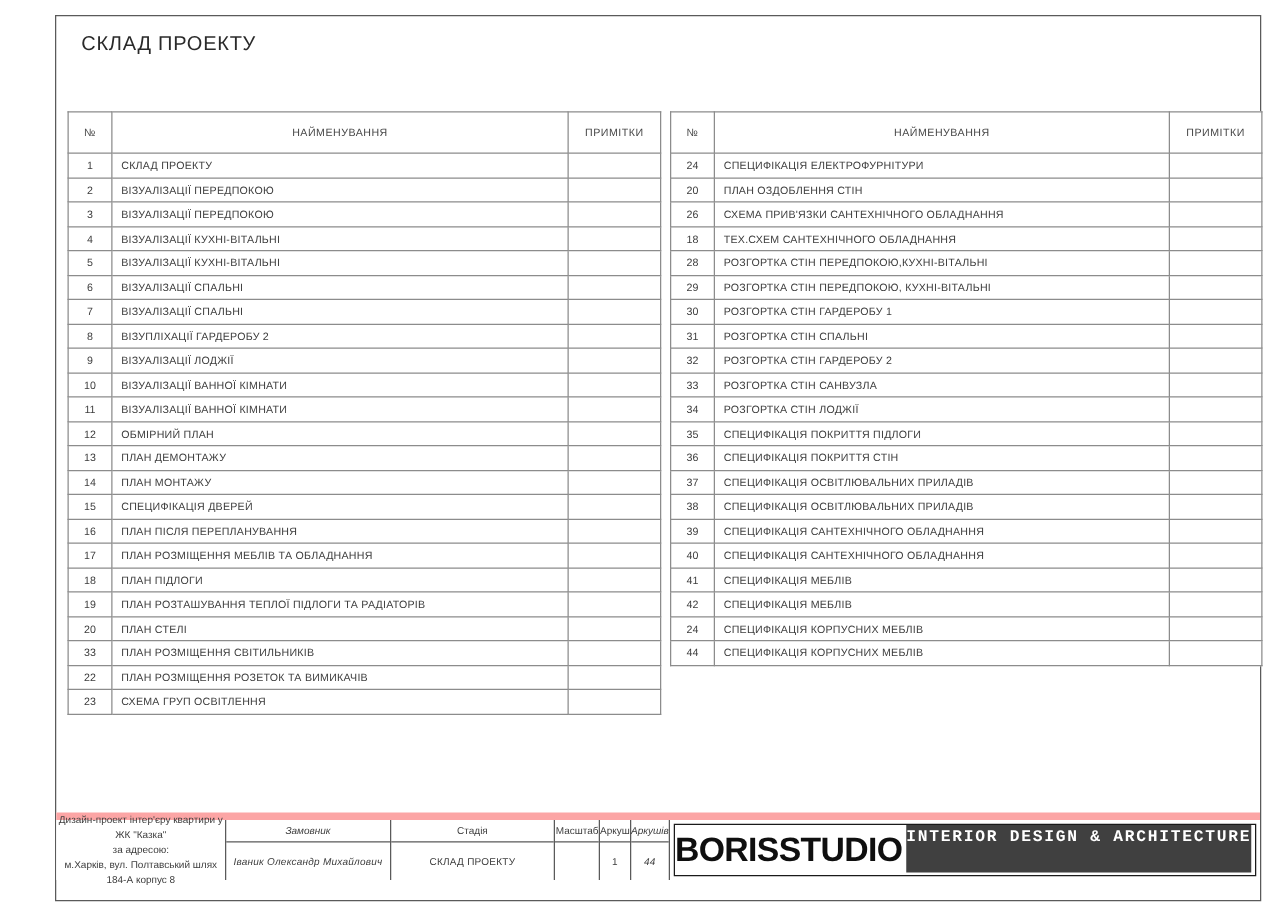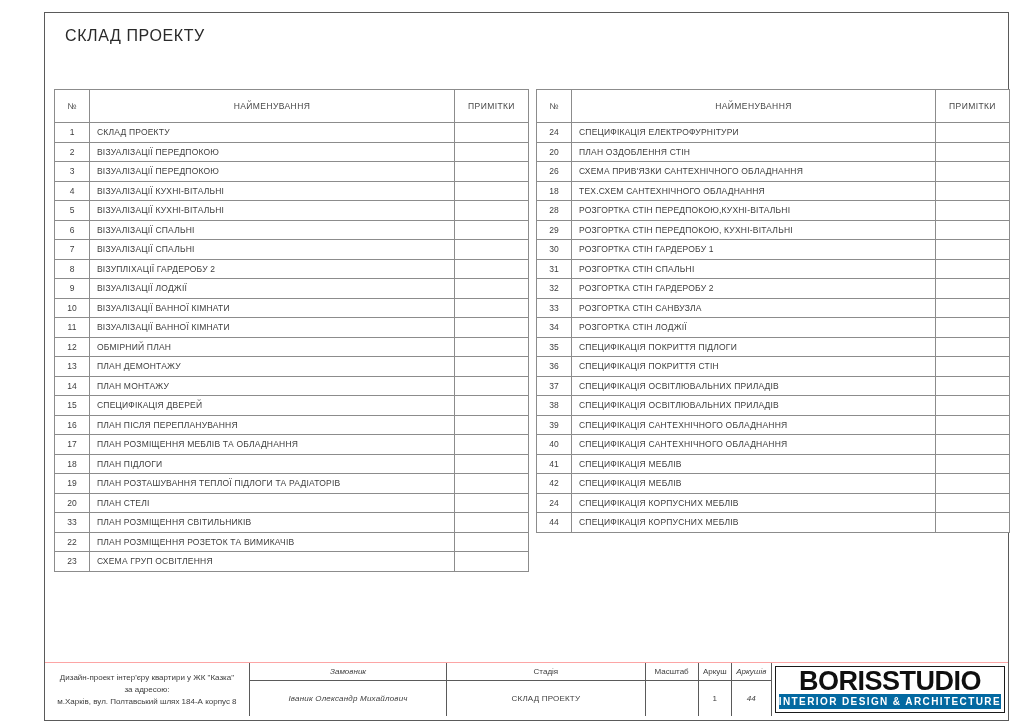--- a/index.html
+++ b/index.html
@@ -21,45 +21,45 @@
                     white-space:nowrap;font-size:8.5px;font-weight:normal;
                     color:#3d3d3d;box-sizing:border-box;}
   .sheet-table thead th{height:33px;text-align:center;letter-spacing:0.4px;color:#474747;}
   .sheet-table tbody td{height:19.5px;}
   .sheet-table .c-no{text-align:center;}
   .sheet-table .c-name{padding-left:7px;letter-spacing:0.2px;}
   col.w-num{width:35px;} col.w-name{width:365px;} col.w-notes{width:74px;}
   table.right col.w-name{width:364px;}
 
   
-  .title-block{position:absolute;left:0;bottom:4px;width:100%;height:54px;
-               border-top:1px solid #fca5a5;display:flex;box-sizing:border-box;
+  .title-block{position:absolute;left:0;bottom:16px;width:100%;height:54px;
+               border-top:6px solid #fca5a5;display:flex;box-sizing:border-box;
                background:#fff;}
   .tb-cell{border-right:1px solid #5a5a5a;box-sizing:border-box;display:flex;
            flex-direction:column;}
   .tb-cell:last-child{border-right:none;}
   .tb-project{width:216px;justify-content:center;text-align:center;
               font-size:8px;line-height:12px;color:#3d3d3d;}
   .tb-client{width:208px;font-style:italic;} .tb-stage{width:209px;} .tb-scale{width:56px;}
   .tb-sheet{width:35px;} .tb-sheets{width:42px;font-style:italic;} .tb-logo{flex:1;}
   .tb-head{height:18px;border-bottom:1px solid #5a5a5a;display:flex;
            align-items:center;justify-content:center;font-size:8px;color:#3d3d3d;
            box-sizing:border-box;}
   .tb-val{flex:1;display:flex;align-items:center;justify-content:center;
           font-size:8px;letter-spacing:0.2px;color:#3d3d3d;}
 
   
   .logo-box{margin:3px;flex:1;border:1px solid #1a1a1a;display:flex;
-            flex-direction:column;align-items:center;justify-content:center;
+            flex-direction:row;align-items:center;justify-content:center;
             overflow:hidden;}
   .logo-name{font-size:27px;font-weight:bold;line-height:26px;color:#0f0f0f;
              letter-spacing:-0.5px;white-space:nowrap;}
-  .logo-tagline{align-self:stretch;margin:0 3px 2px;background:#0369a1;color:#ffffff;
-                font-size:10px;font-weight:bold;letter-spacing:1.4px;
-                text-align:center;padding:2px 0 2px;white-space:nowrap;}
+  .logo-tagline{align-self:stretch;margin:0 3px 2px;background:#404040;color:#ffffff;
+                font-size:13px;font-weight:bold;letter-spacing:1.4px;
+                text-align:center;padding:2px 0 2px;white-space:nowrap;font-family:Liberation Mono, monospace;}
 </style>
 </head>
 <body>
 
 <div class="frame">
 
   <div class="page-title">СКЛАД ПРОЕКТУ</div>
 
   <table class="sheet-table left">
     <colgroup>

